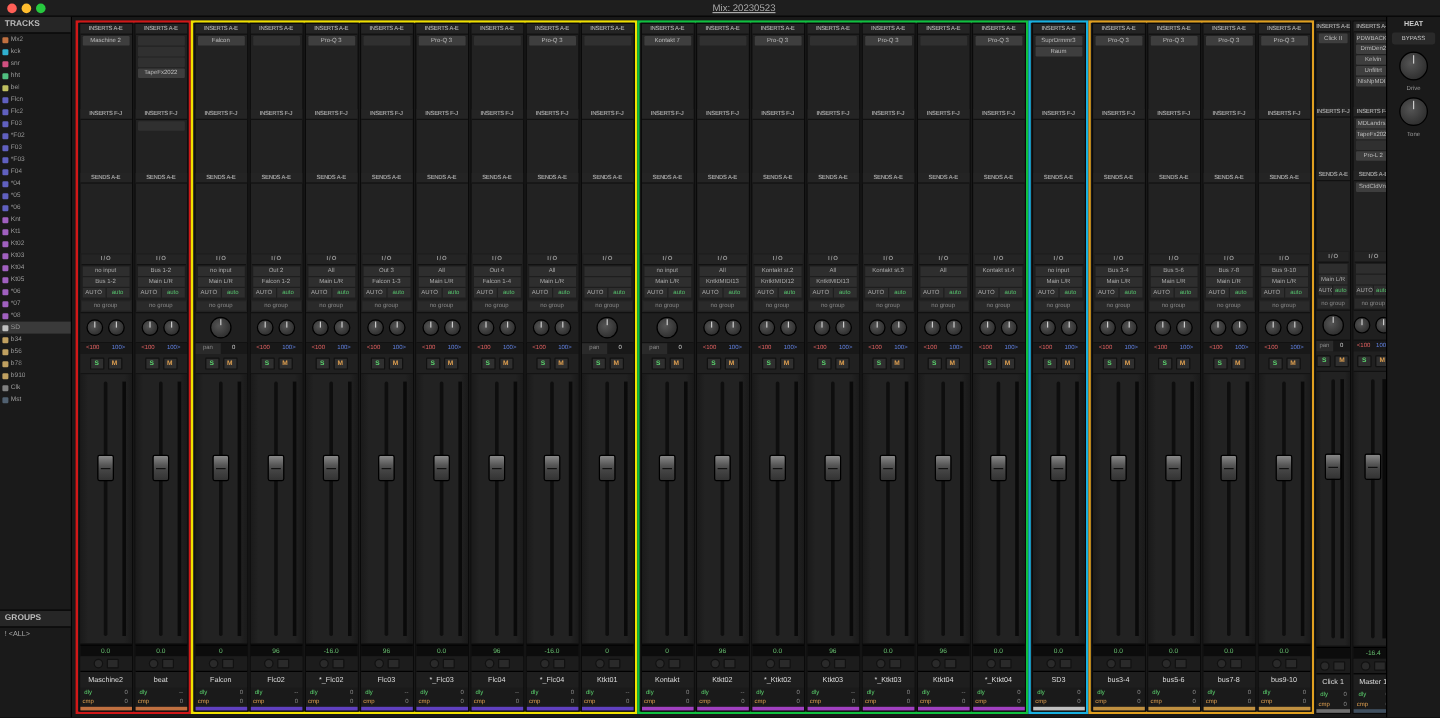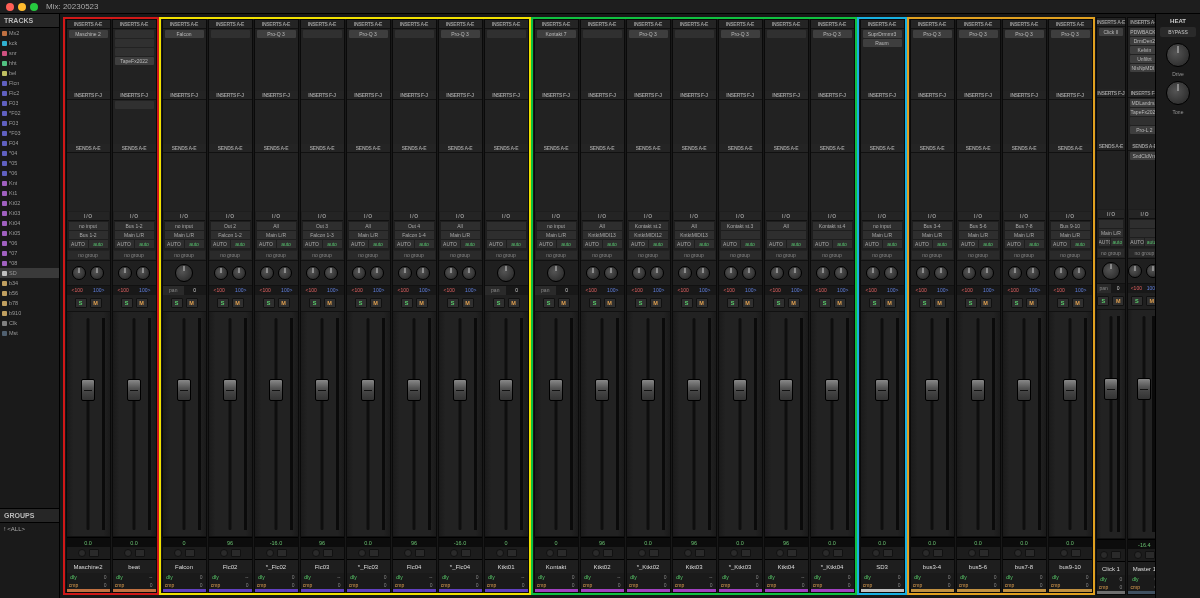--- a/index.html
+++ b/index.html
@@ -2,21 +2,21 @@
 <html><head>
 <meta charset="utf-8">
 <style>
   * { box-sizing: border-box; margin: 0; padding: 0; font-family: "Helvetica Neue", Arial, sans-serif; }
   body { background: #0a0a0a; color: #ccc; width: 1200px; height: 598px; overflow: hidden; font-size: 6px; }
   .window { width: 1200px; height: 598px; display: flex; flex-direction: column; }
   .titlebar { height: 14px; background: #1e1e1e; display: flex; align-items: center; padding: 0 6px; border-bottom: 1px solid #000; }
   .traffic { display: flex; gap: 4px; margin-right: 8px; }
   .dot { width: 8px; height: 8px; border-radius: 50%; }
   .red { background: #ff5f56; } .yellow { background: #ffbd2e; } .green { background: #27c93f; }
-  .titletext { flex: 1; color: #aaa; font-size: 8px; }
+  .titletext { flex: 1; text-align: center; color: #aaa; font-size: 8px; text-decoration: underline; }
   .body { flex: 1; display: flex; min-height: 0; }
   .left-panel { width: 60px; background: #1a1a1a; border-right: 1px solid #000; display: flex; flex-direction: column; }
   .panel-header { height: 14px; background: #262626; color: #bbb; font-size: 7px; font-weight: bold; display: flex; align-items: center; padding: 0 4px; border-bottom: 1px solid #000; }
   .tracks-list { flex: 1; overflow: hidden; }
   .track-row { display: flex; align-items: center; height: 10px; padding: 0 2px; gap: 2px; }
   .track-dot { width: 5px; height: 5px; border-radius: 1px; }
   .track-name { font-size: 5.5px; color: #999; white-space: nowrap; overflow: hidden; }
   .track-row.sel { background: #3a3a3a; }
   .groups-area { height: 90px; border-top: 1px solid #000; }
   .all-row { font-size: 6px; padding: 3px 4px; color: #aaa; }

